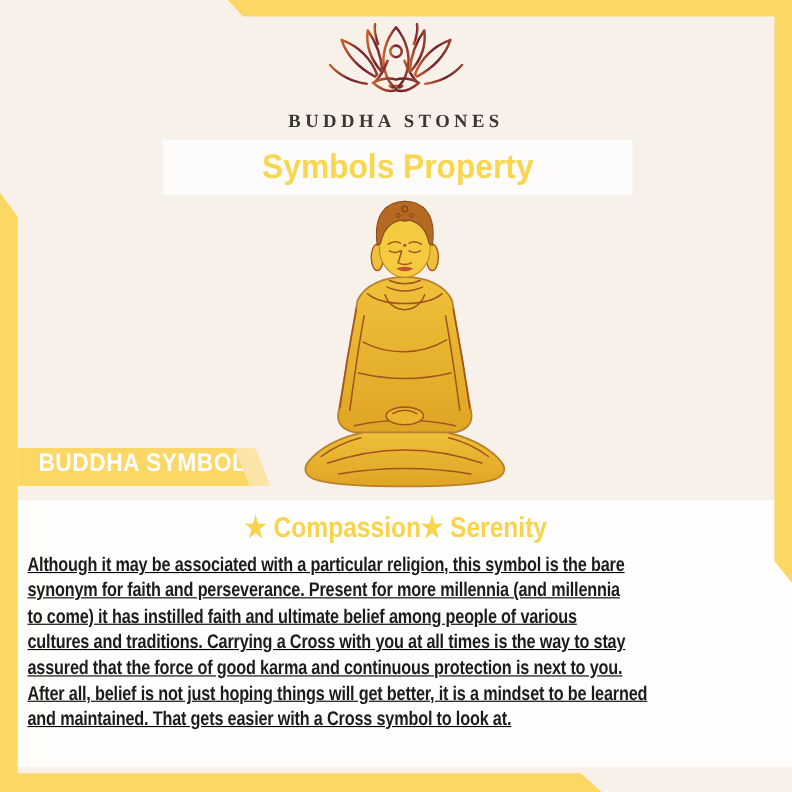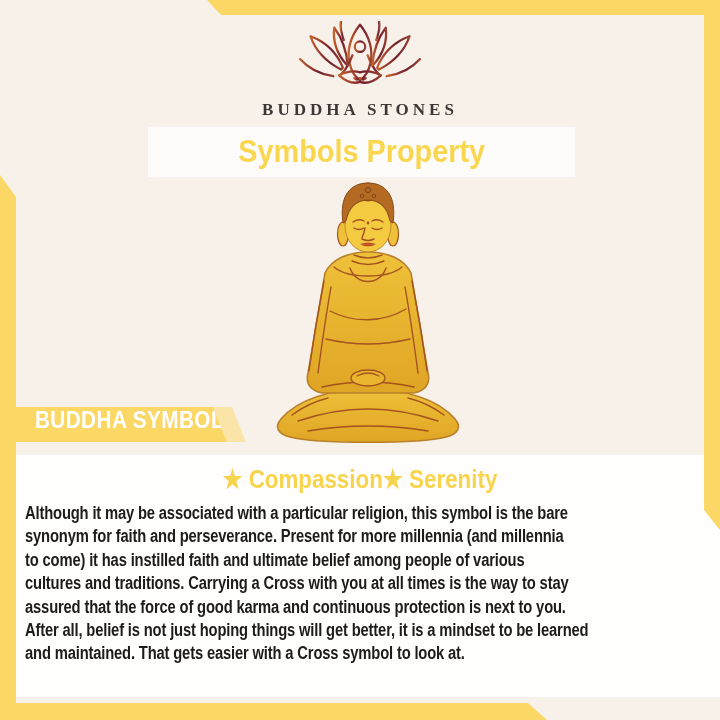--- a/index.html
+++ b/index.html
@@ -47,21 +47,21 @@
   
   .content-panel{position:absolute;left:16px;top:455px;width:704px;height:242px;background:#FFFEFD;z-index:2;}
   .props-heading{
     position:absolute;left:0;top:464px;width:720px;height:34px;z-index:3;
     display:flex;align-items:flex-start;justify-content:center;
   }
   .props-heading span{
     font-size:26px;font-weight:700;color:#F8D44C;white-space:nowrap;
     transform:scaleX(0.86);transform-origin:center;
   }
-  .body-copy{position:absolute;left:25px;top:502px;z-index:3;}
+  .body-copy{position:absolute;left:25px;top:502px;z-index:3;text-decoration:underline;}
   .body-copy .line{
     font-size:18px;font-weight:700;color:#1C1C1C;line-height:23.4px;
     letter-spacing:-0.2px;white-space:nowrap;
     transform:scaleX(0.82);transform-origin:left center;
   }
 </style>
 </head>
 <body>
 
 <div class="stage">

